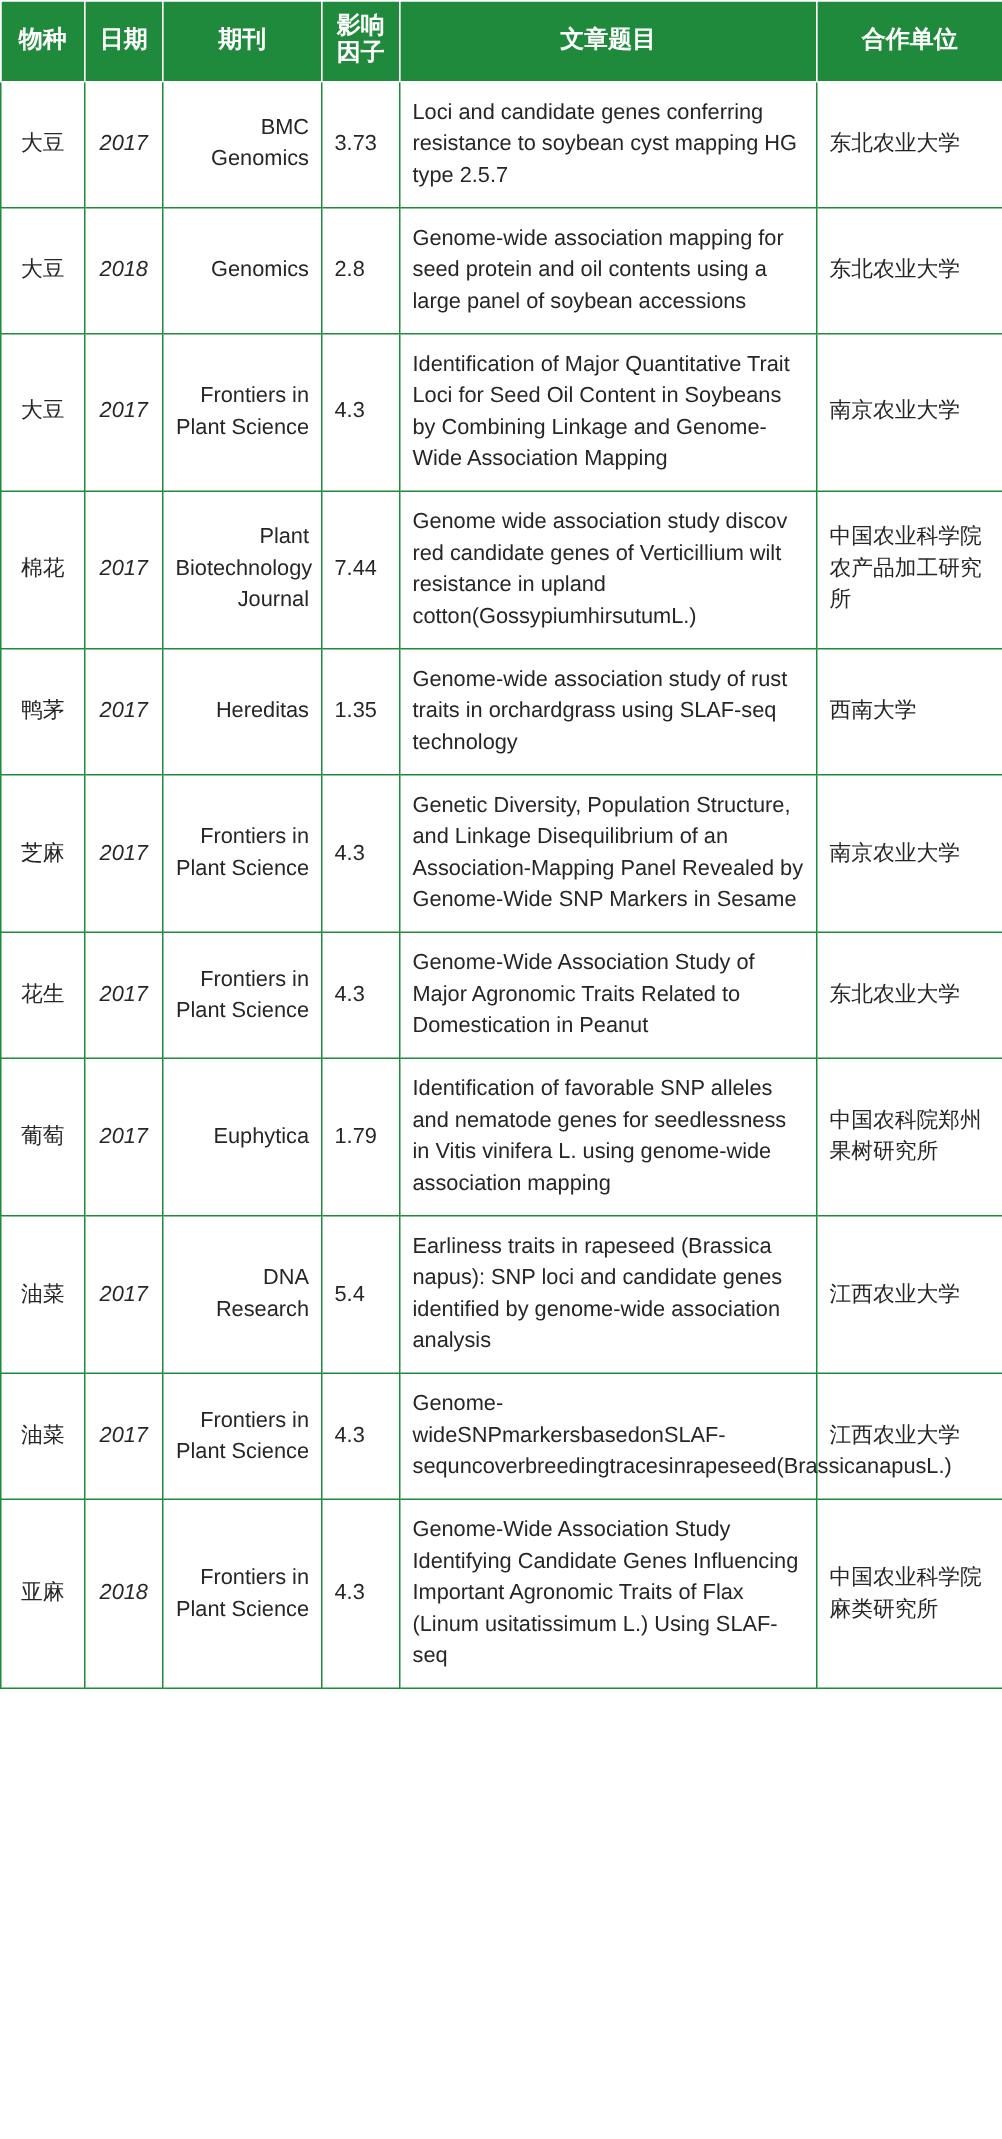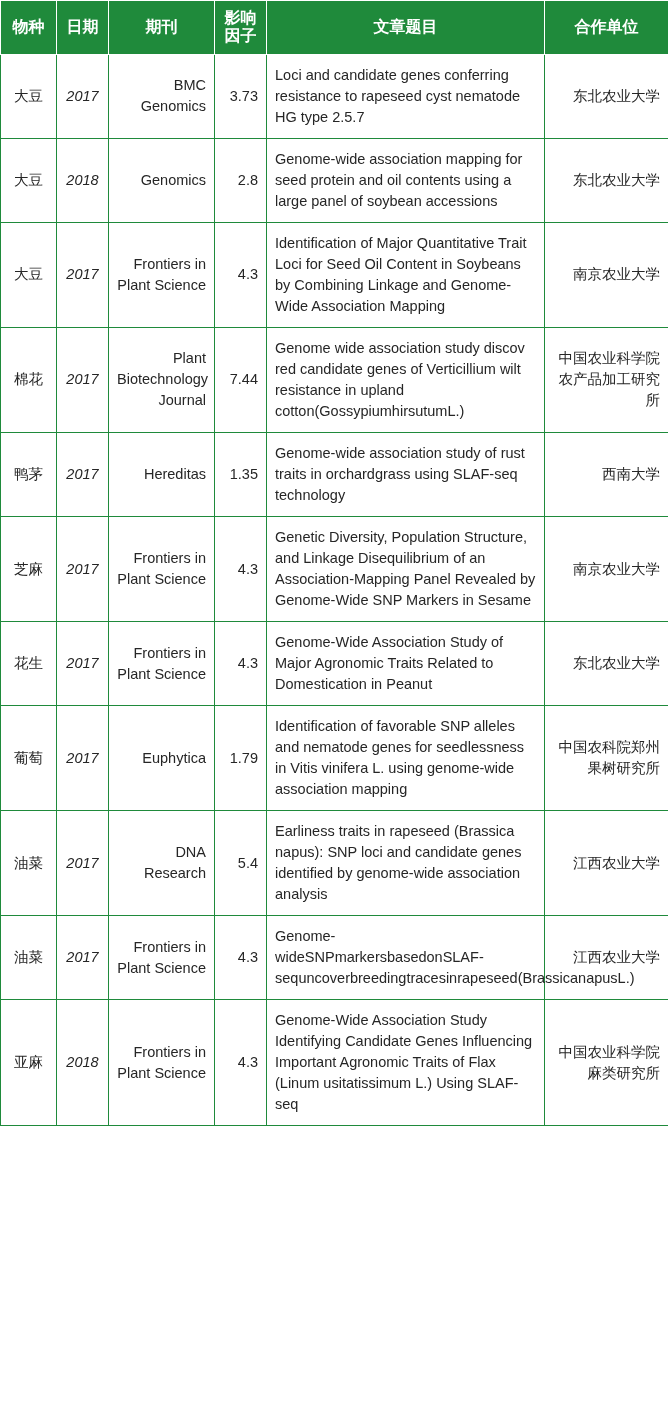--- a/index.html
+++ b/index.html
@@ -40,23 +40,23 @@
   col.c-species { width: 56px; }
   col.c-date    { width: 52px; }
   col.c-journal { width: 106px; }
   col.c-if      { width: 52px; }
   col.c-title   { width: 278px; }
   col.c-org     { width: 124px; }
 
   td.species { text-align: center; font-size: 15px; }
   td.date    { text-align: center; font-size: 15px; font-style: italic; }
   td.journal { text-align: right; }
-  td.impact  { text-align: right; font-size: 15px; margin-top: 25px; }
+  td.impact  { text-align: left; font-size: 15px; margin-top: 25px; }
   td.title   { text-align: left; }
-  td.org     { text-align: right; }
+  td.org     { text-align: left; }
 
   th.hdr-if {
     line-height: 1.1;
   }
   th .hdr-if-line { display: block; }
 </style>
 </head>
 <body>
 
 <table class="pub-table">
@@ -80,21 +80,21 @@
       <th>文章题目</th>
       <th>合作单位</th>
     </tr>
   </thead>
   <tbody>
     <tr>
       <td class="species">大豆</td>
       <td class="date">2017</td>
       <td class="journal">BMC Genomics</td>
       <td class="impact">3.73</td>
-      <td class="title">Loci and candidate genes conferring resistance to rapeseed cyst nematode HG type 2.5.7</td>
+      <td class="title">Loci and candidate genes conferring resistance to soybean cyst mapping HG type 2.5.7</td>
       <td class="org">东北农业大学</td>
     </tr>
     <tr>
       <td class="species">大豆</td>
       <td class="date">2018</td>
       <td class="journal">Genomics</td>
       <td class="impact">2.8</td>
       <td class="title">Genome-wide association mapping for seed protein and oil contents using a large panel of soybean accessions</td>
       <td class="org">东北农业大学</td>
     </tr>

